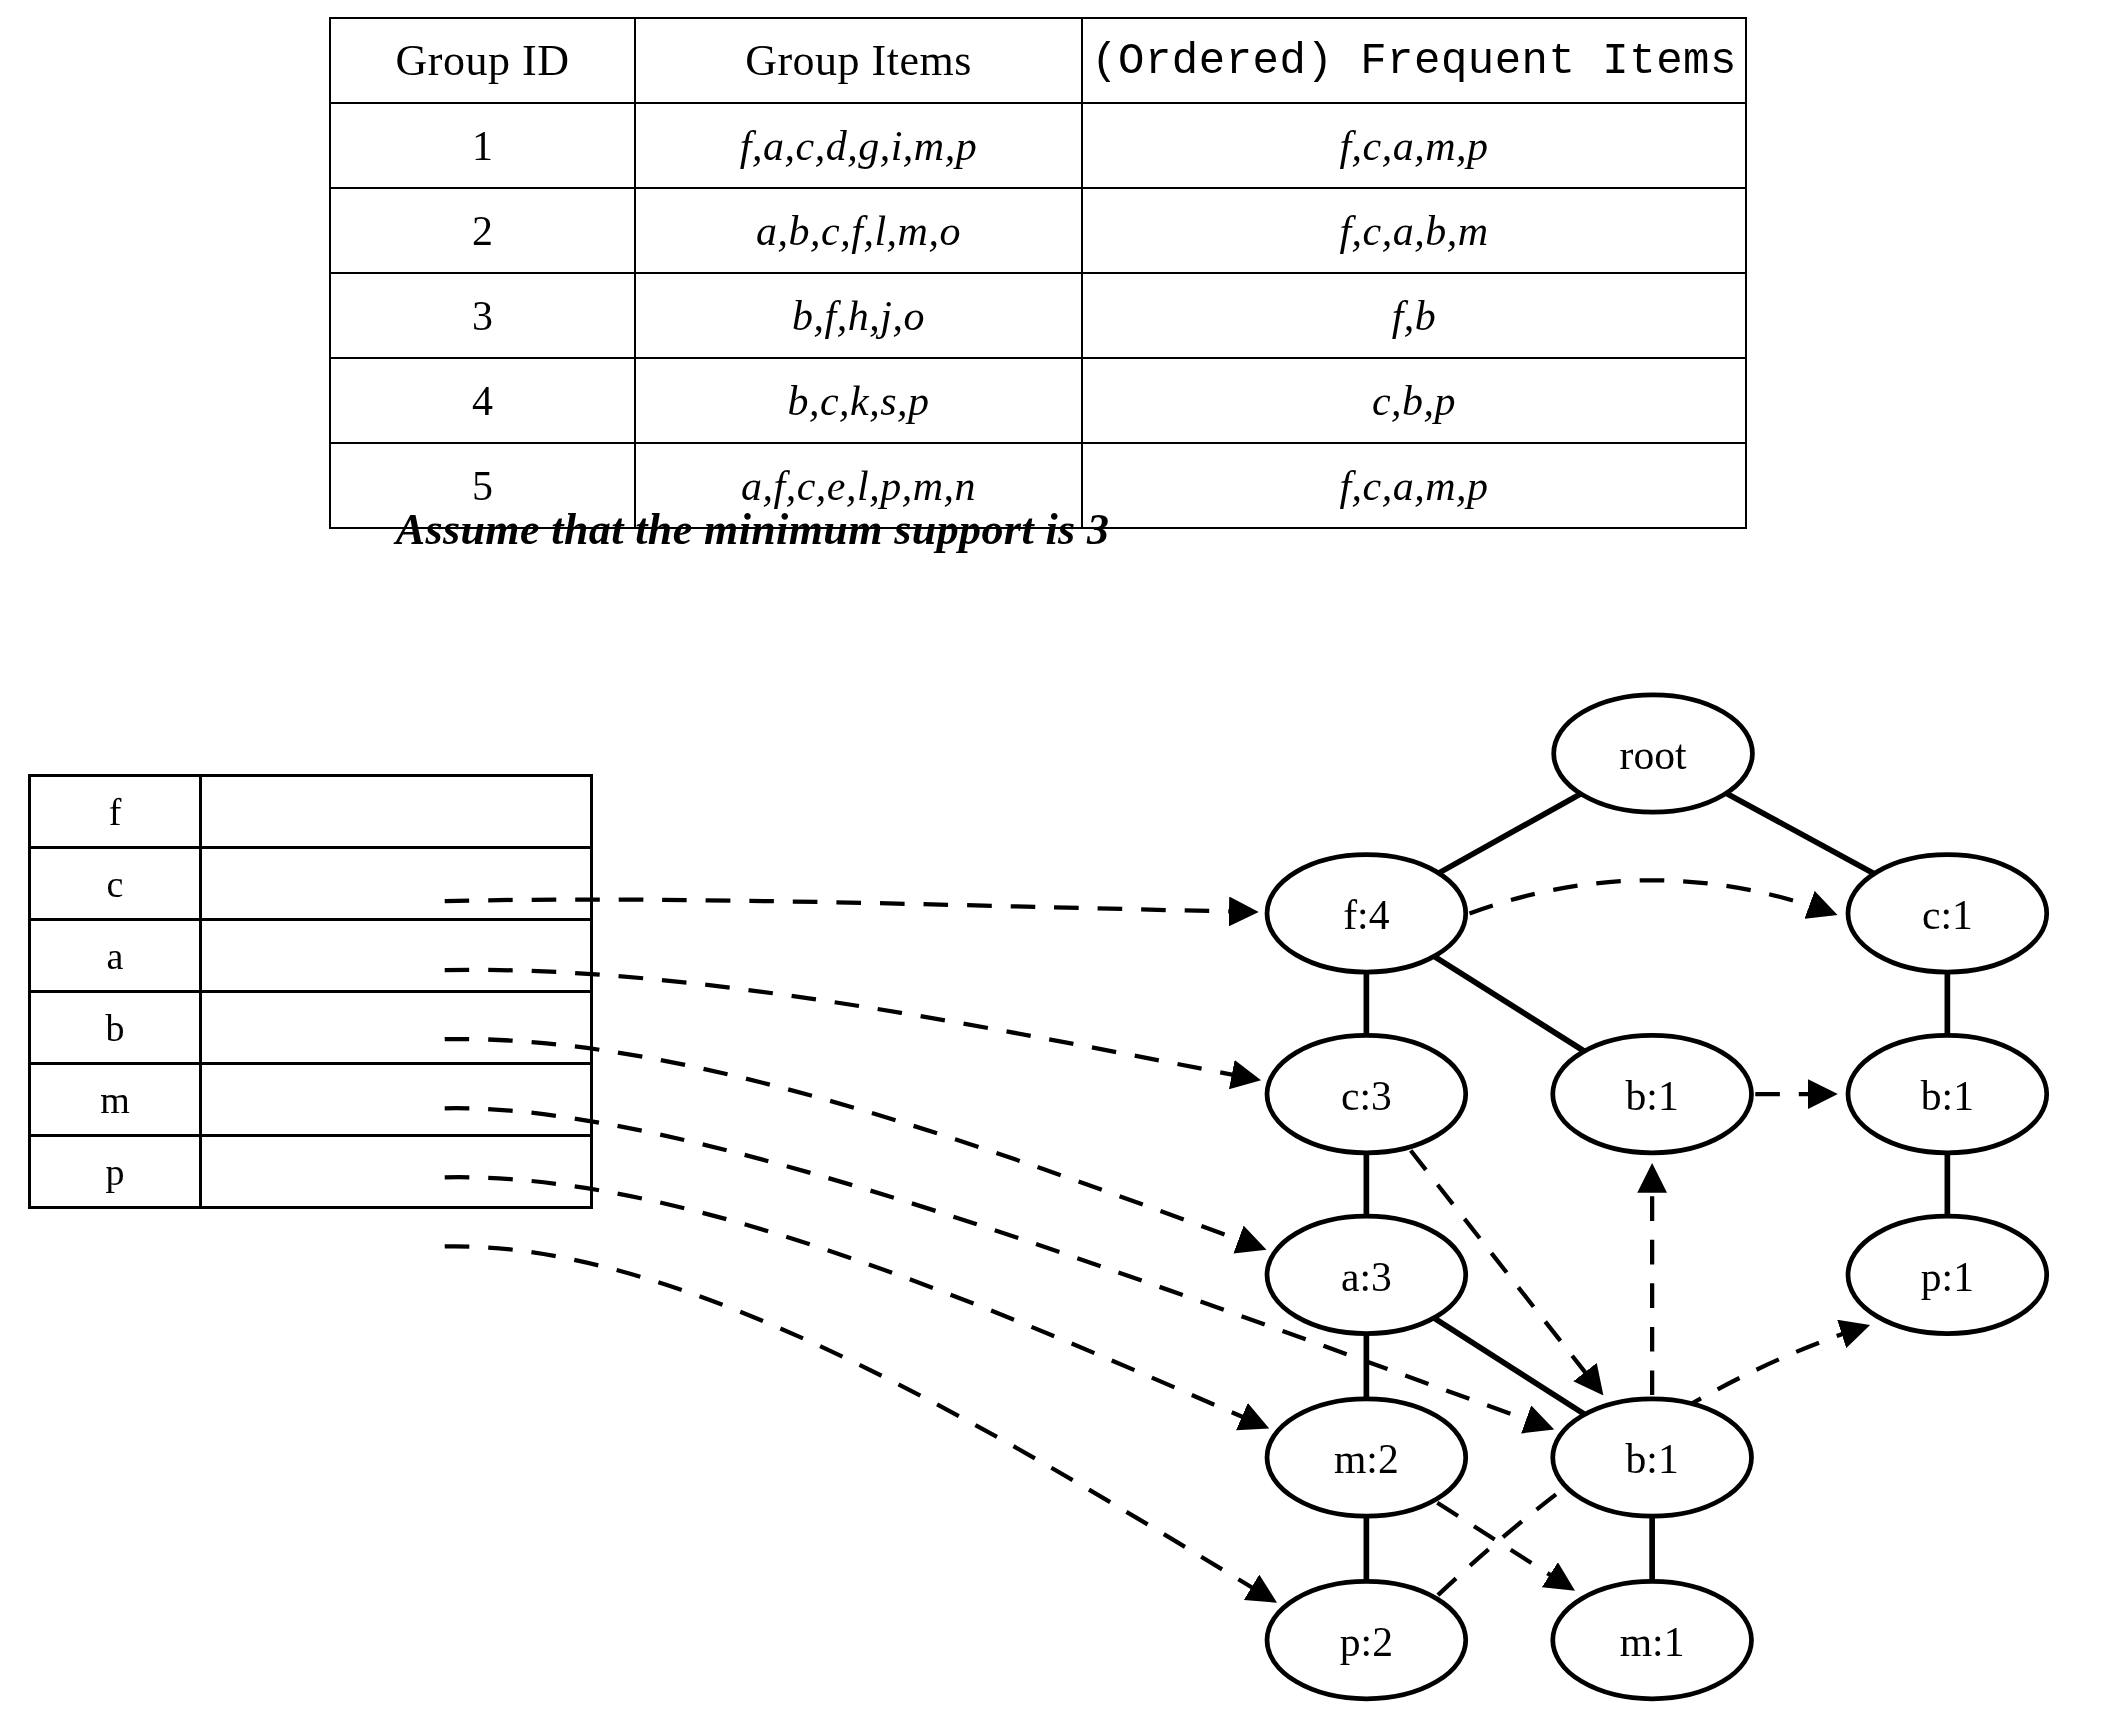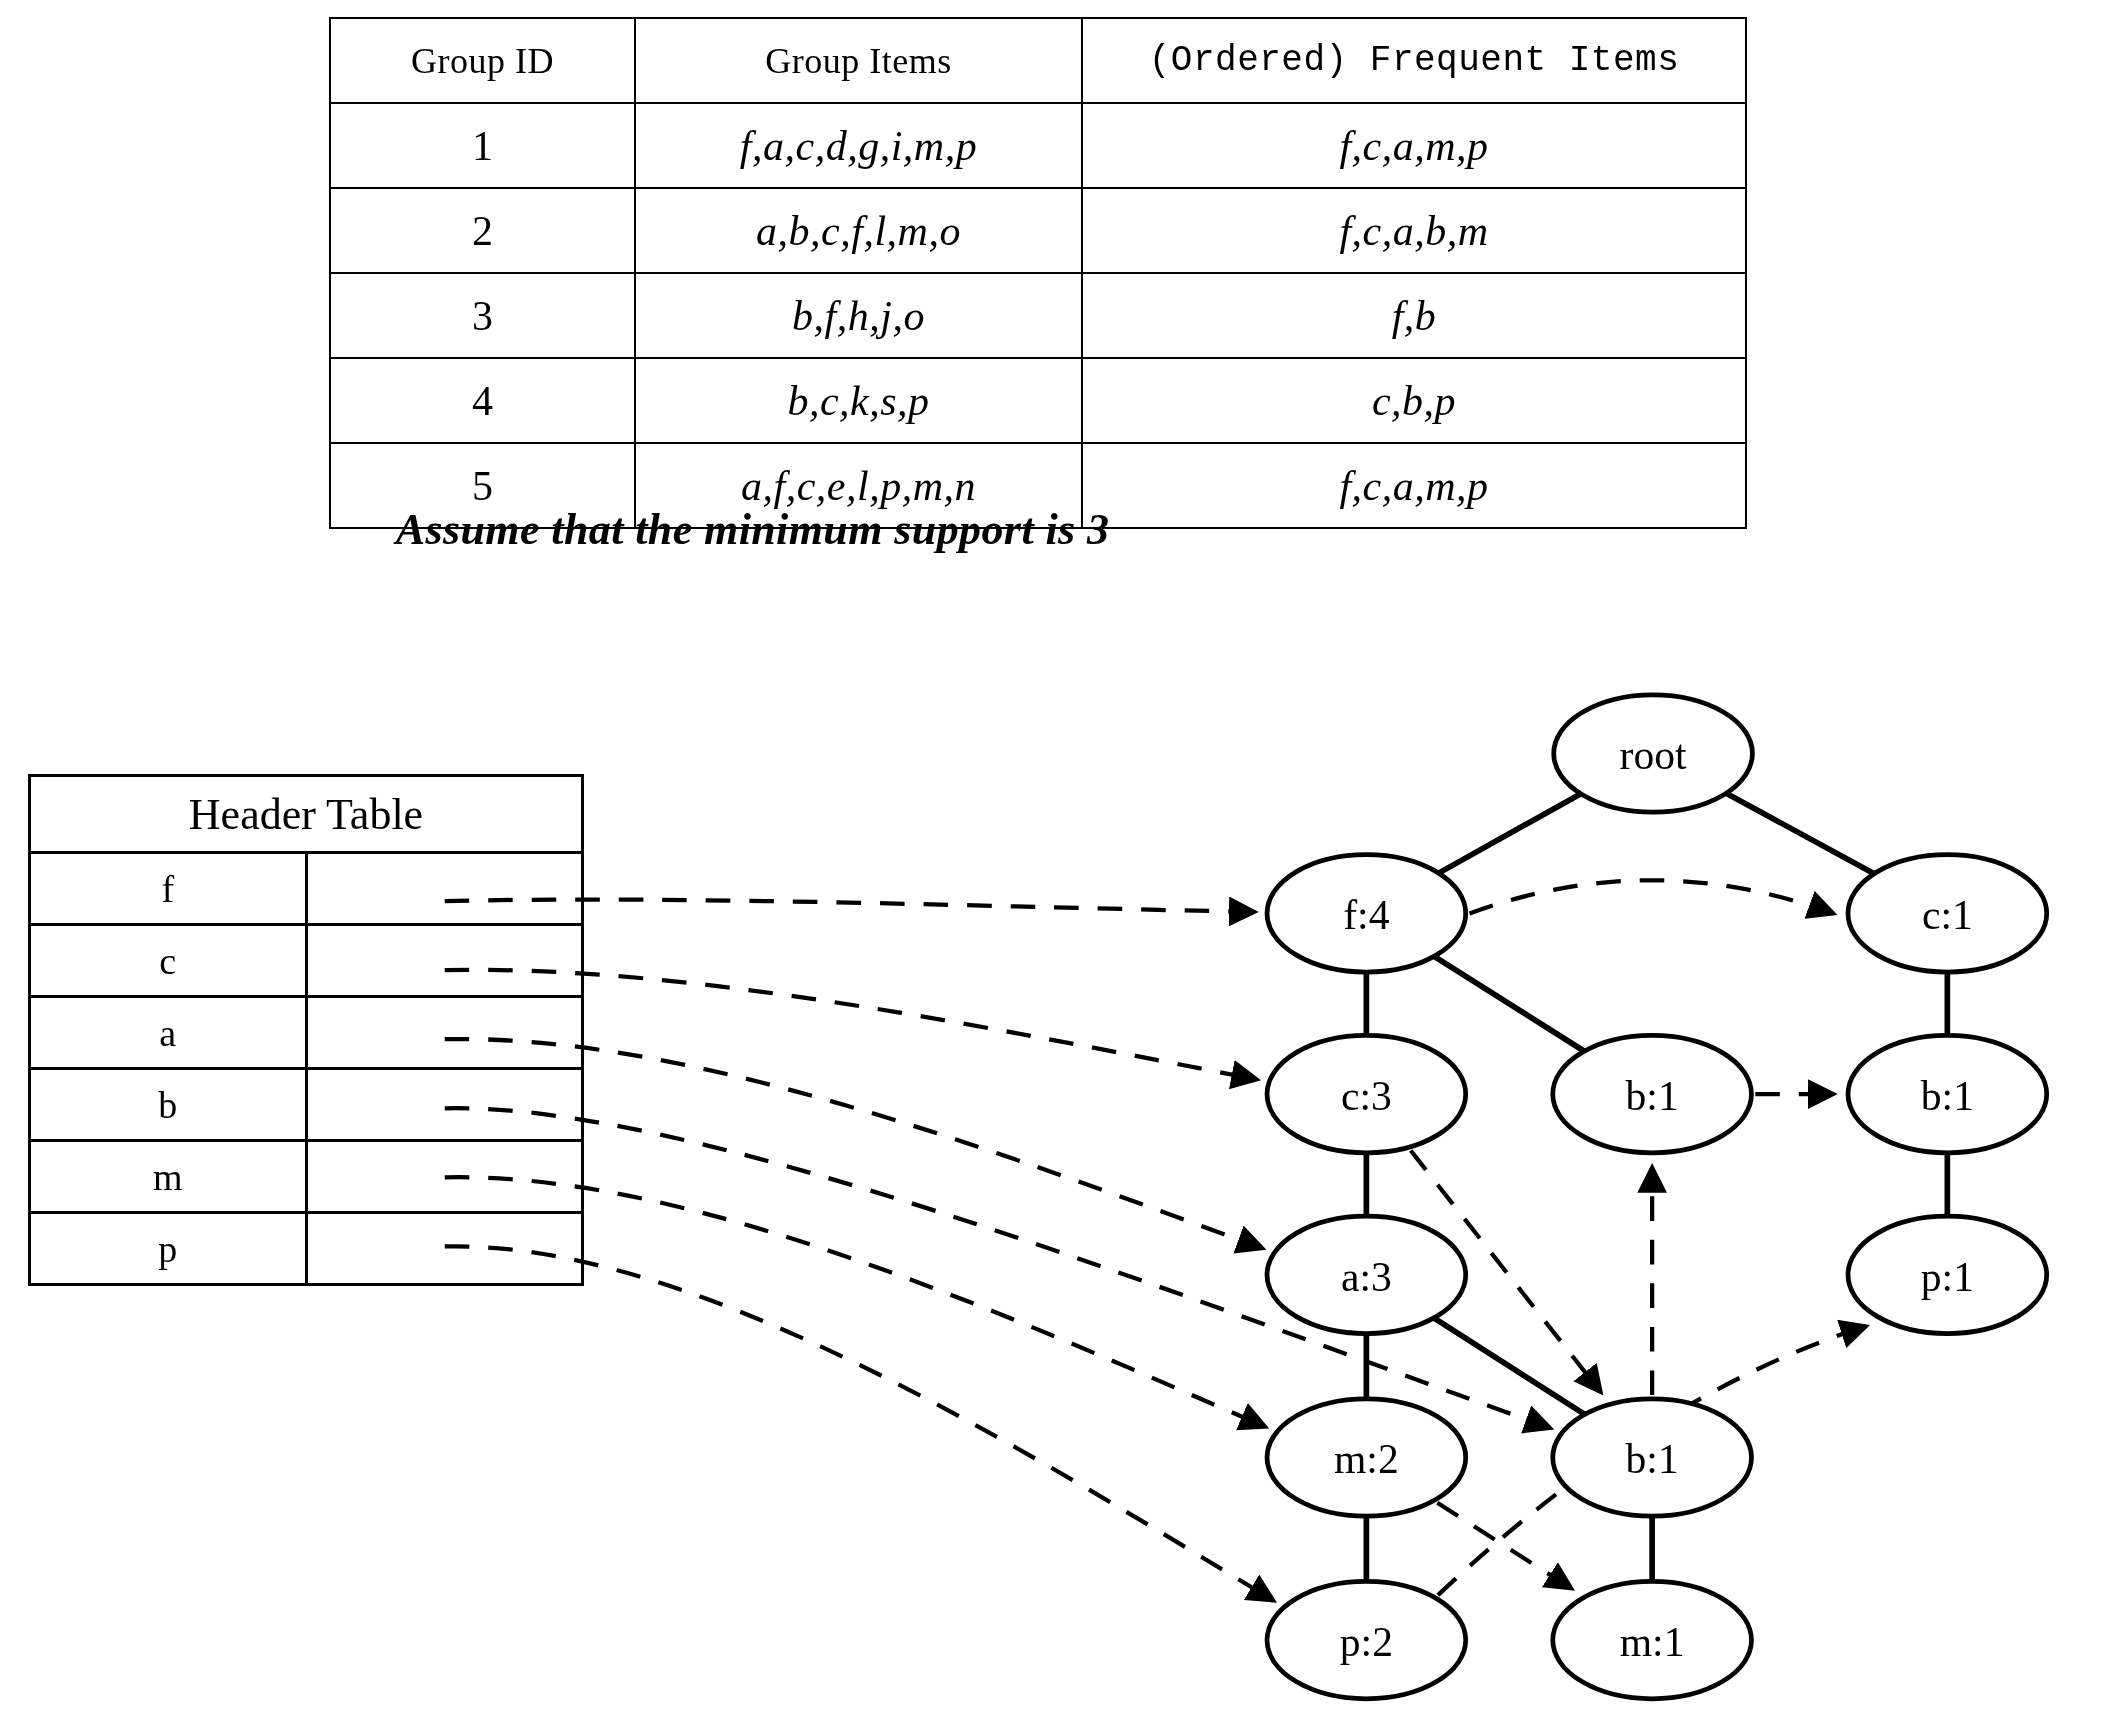--- a/index.html
+++ b/index.html
@@ -32,21 +32,21 @@
     text-align: center;
     vertical-align: middle;
     padding: 0;
     height: 83px;
     font-weight: normal;
   }
   #transactions-table .col-id   { width: 303px; }
   #transactions-table .col-items{ width: 445px; margin-left: 48px; }
   #transactions-table .col-freq { width: 662px; font-family: Liberation Mono, monospace; }
   #transactions-table thead td {
-    font-size: 36px;
+    font-size: 44px;
     letter-spacing: 0.5px;
   }
   #transactions-table tbody td.cell-id {
     font-size: 42px;
   }
   #transactions-table tbody td.cell-items,
   #transactions-table tbody td.cell-freq {
     font-style: italic;
     font-size: 42px;
     letter-spacing: 0.5px;
@@ -166,23 +166,20 @@
       <td class="cell-items">a,f,c,e,l,p,m,n</td>
       <td class="cell-freq">f,c,a,m,p</td>
     </tr>
   </tbody>
 </table>
 
 <div id="support-caption">Assume that the minimum support is 3</div>
 
 <table id="header-table">
   <tbody>
-    <tr>
-      <td class="ht-title" colspan="2">Header Table</td>
-    </tr>
     <tr>
       <td class="ht-item col-item">f</td>
       <td class="ht-item col-link"></td>
     </tr>
     <tr>
       <td class="ht-item col-item">c</td>
       <td class="ht-item col-link"></td>
     </tr>
     <tr>
       <td class="ht-item col-item">a</td>

